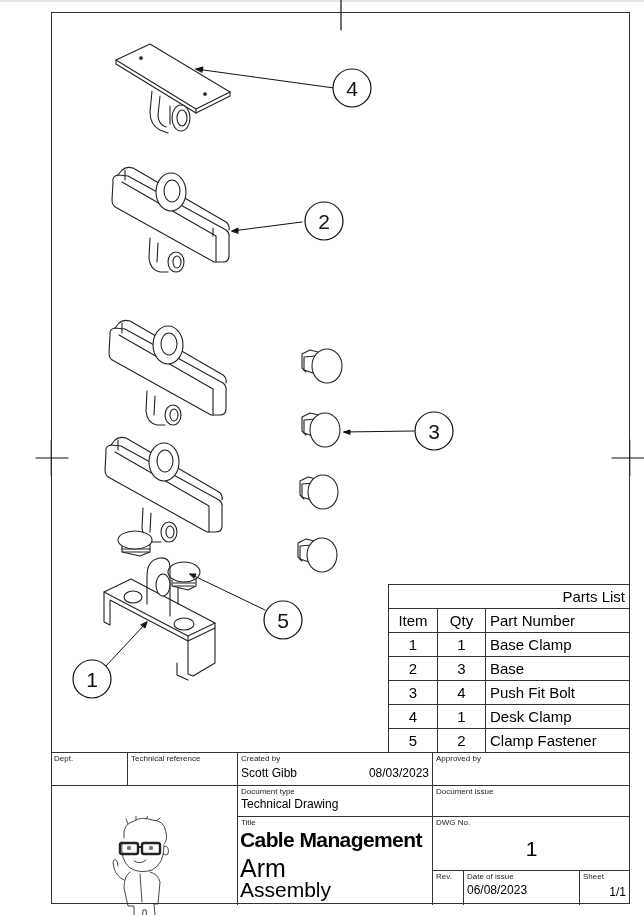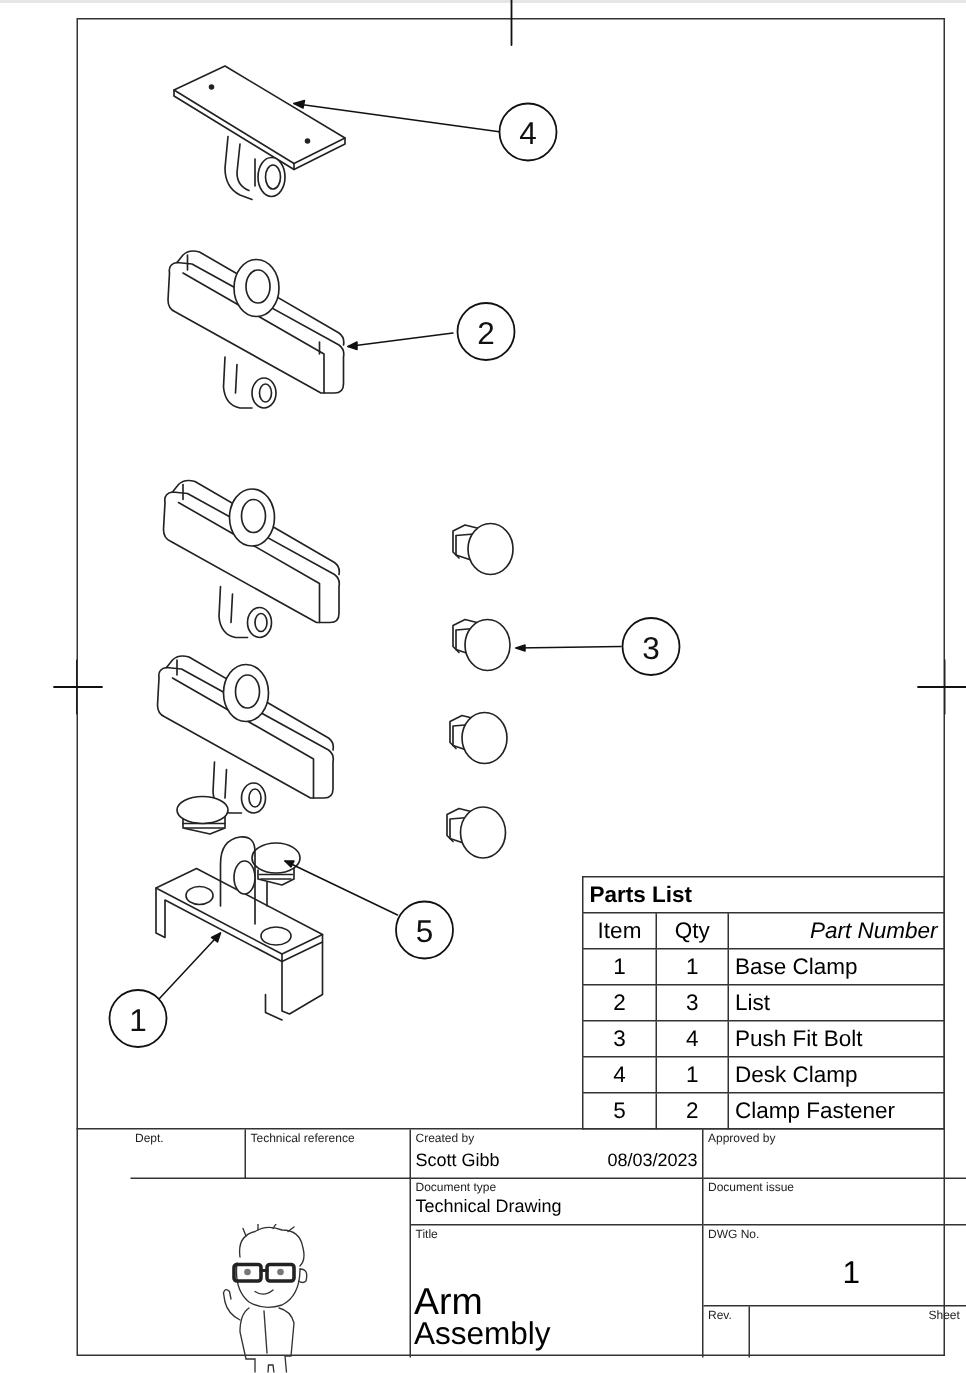--- a/index.html
+++ b/index.html
@@ -4,27 +4,27 @@
   <style>
     * { box-sizing: border-box; margin: 0; padding: 0; }
     html, body { width: 644px; height: 915px; background: #ffffff; overflow: hidden; }
     body { position: relative; font-family: "Liberation Sans", sans-serif; color: #000; }
     .topband { position: absolute; left: 0; top: 0; width: 644px; height: 2px; background: #e6e6e6; }
     .sheet { position: absolute; left: 0; top: 0; width: 644px; height: 915px; }
     .frame { position: absolute; left: 51px; top: 12px; width: 579px; height: 892px; border: 1.5px solid #333; }
     svg.drawing { position: absolute; left: 0; top: 0; }
     .parts-table { position: absolute; left: 388px; top: 584px; width: 242px; border-collapse: collapse; font-size: 15px; }
     .parts-table td, .parts-table th { border: 1px solid #333; height: 24px; padding: 0 4px; font-weight: normal; }
-    .parts-table .title-row th { text-align: left; height: 24px; font-weight: bold; }
+    .parts-table .title-row th { text-align: right; height: 24px; }
     .parts-table .c-item { width: 49px; text-align: center; }
     .parts-table .c-qty { width: 48px; text-align: center; margin-top: 28px; }
     .parts-table .c-part { text-align: left; }
-    .parts-table .hdr th.c-part { text-align: right; font-style: italic; }
+    .parts-table .hdr th.c-part { text-align: left; }
     .titleblock { position: absolute; left: 51px; top: 752px; width: 579px; height: 152px; border-top: 1.5px solid #333; }
-    .cell { position: absolute; border-right: 1px solid #333; border-bottom: 1px solid #333; margin-left: 36px; }
+    .cell { position: absolute; border-right: 1px solid #333; border-bottom: 1px solid #333; }
     .lbl { position: absolute; left: 3px; top: 1px; font-size: 8px; color: #222; }
     .val { position: absolute; font-size: 12px; white-space: nowrap; }
     .avatar { position: absolute; left: 55px; top: 30px; }
   </style>
 </head>
 <body>
 
 <div class="topband"></div>
 
 <div class="sheet">
@@ -189,21 +189,21 @@
       <th class="c-part">Part Number</th>
     </tr>
     <tr>
       <td class="c-item">1</td>
       <td class="c-qty">1</td>
       <td class="c-part">Base Clamp</td>
     </tr>
     <tr>
       <td class="c-item">2</td>
       <td class="c-qty">3</td>
-      <td class="c-part">List</td>
+      <td class="c-part">Base</td>
     </tr>
     <tr>
       <td class="c-item">3</td>
       <td class="c-qty">4</td>
       <td class="c-part">Push Fit Bolt</td>
     </tr>
     <tr>
       <td class="c-item">4</td>
       <td class="c-qty">1</td>
       <td class="c-part">Desk Clamp</td>
@@ -255,30 +255,35 @@
     <div class="cell" style="left:187px; top:33px; width:195px; height:31px;">
       <span class="lbl">Document type</span>
       <span class="val" style="left:3px; top:11px;">Technical Drawing</span>
     </div>
     <div class="cell" style="left:382px; top:33px; width:197px; height:31px; border-right:none;">
       <span class="lbl">Document issue</span>
     </div>
 
     <div class="cell" style="left:187px; top:64px; width:195px; height:88px; border-bottom:none;">
       <span class="lbl">Title</span>
+      <span class="val" style="left:2px; top:11px; font-size:21px; font-weight:bold; letter-spacing:-0.6px;">Cable Management</span>
       <span class="val" style="left:2px; top:37px; font-size:25px;">Arm</span>
       <span class="val" style="left:2px; top:61px; font-size:21px;">Assembly</span>
     </div>
 
     <div class="cell" style="left:382px; top:64px; width:197px; height:54px; border-right:none;">
       <span class="lbl">DWG No.</span>
       <span class="val" style="left:0; width:197px; text-align:center; top:20px; font-size:21px;">1</span>
     </div>
 
     <div class="cell" style="left:382px; top:118px; width:31px; height:34px; border-bottom:none;">
       <span class="lbl">Rev.</span>
     </div>
+    <div class="cell" style="left:413px; top:118px; width:116px; height:34px; border-bottom:none;">
+      <span class="lbl">Date of issue</span>
+      <span class="val" style="left:3px; top:12px;">06/08/2023</span>
+    </div>
     <div class="cell" style="left:529px; top:118px; width:50px; height:34px; border-right:none; border-bottom:none;">
       <span class="lbl">Sheet</span>
       <span class="val" style="right:4px; top:14px;">1/1</span>
     </div>
   </div>
 </div>
 
 </body></html>

